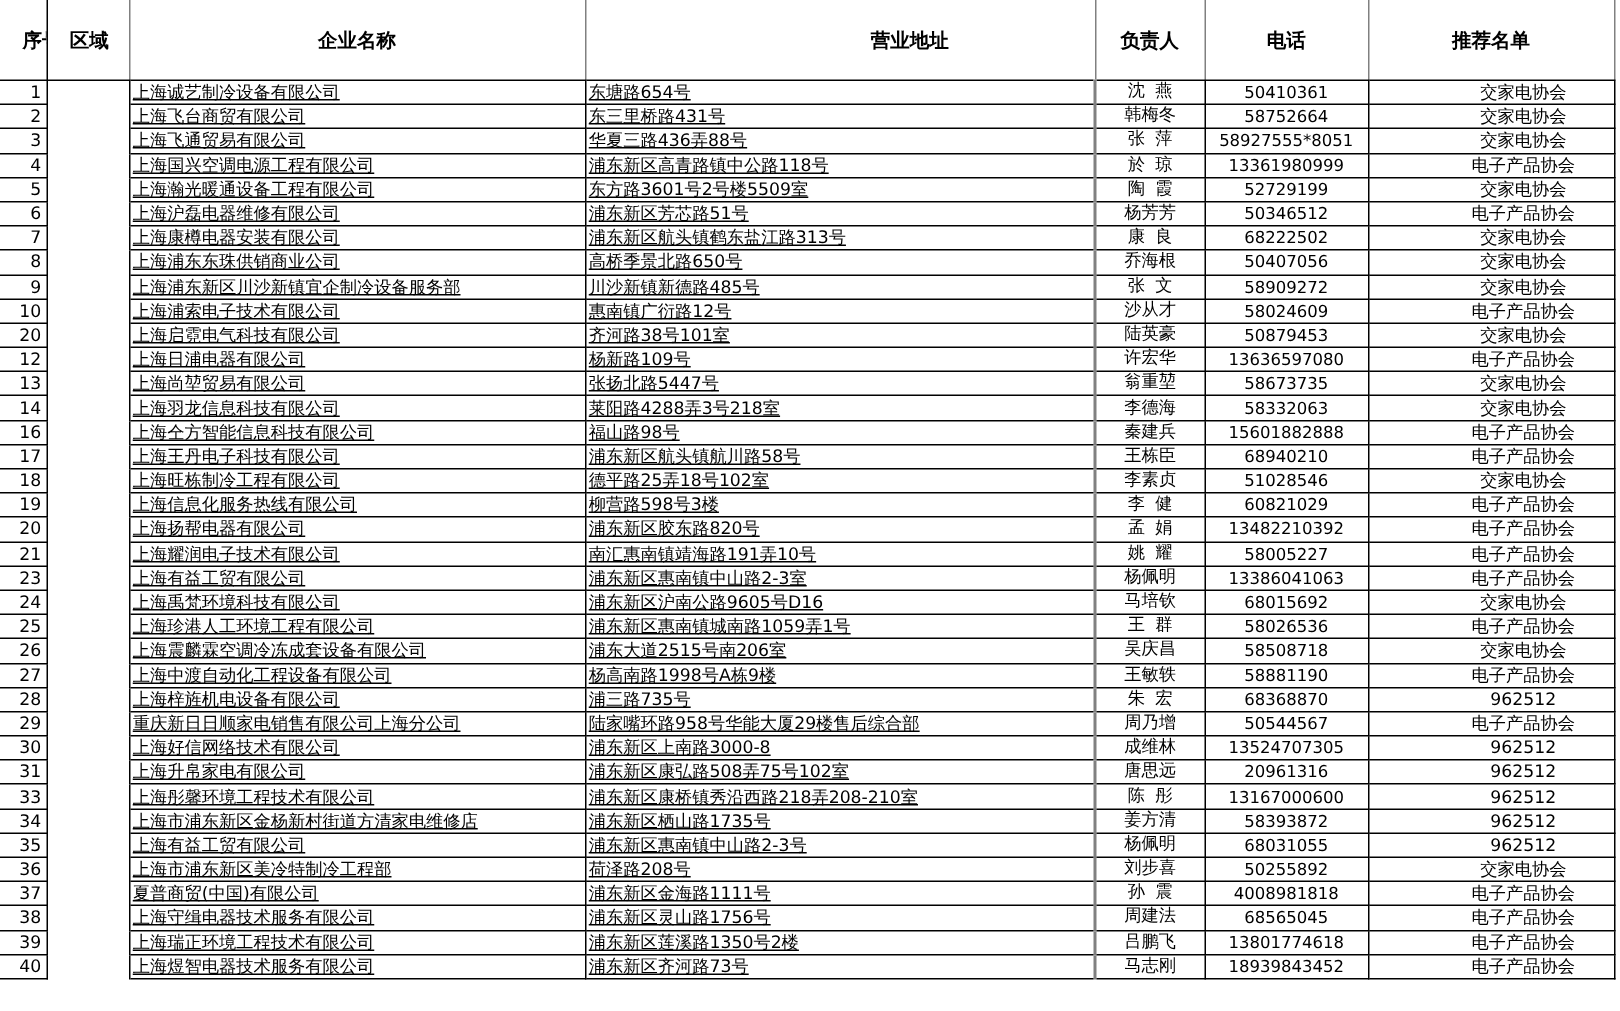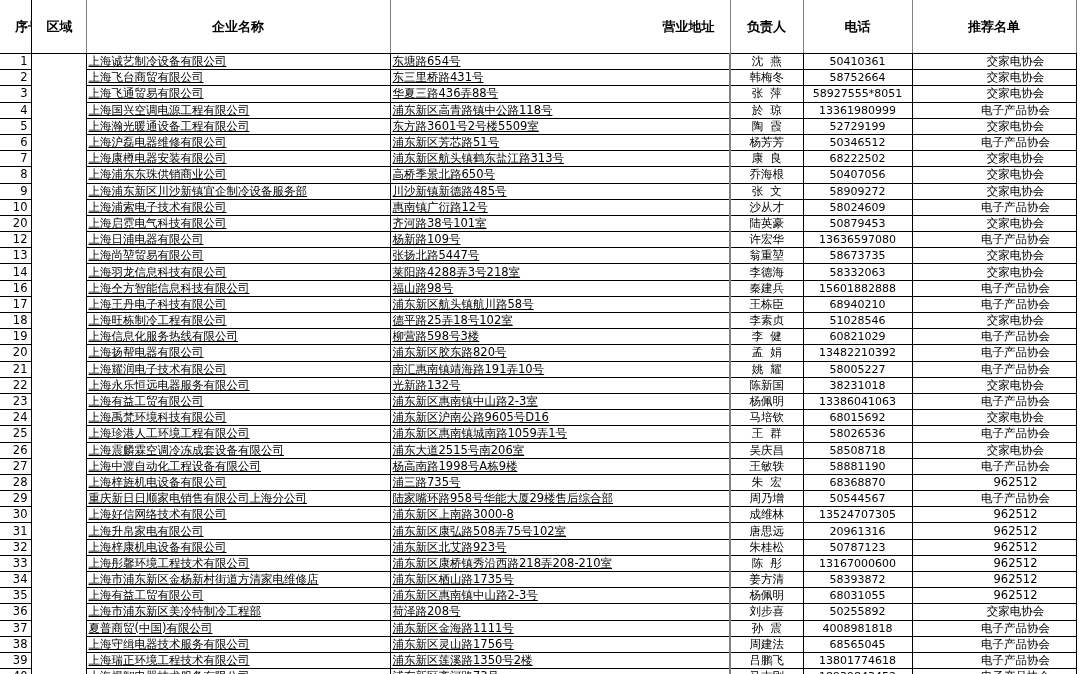--- a/index.html
+++ b/index.html
@@ -7,21 +7,21 @@
   table { border-collapse: collapse; table-layout: fixed; width: 1076px; }
   col.c-no { width: 31px; }
   col.c-area { width: 55px; }
   col.c-name { width: 304px; }
   col.c-addr { width: 340px; }
   col.c-person { width: 73px; }
   col.c-phone { width: 109px; }
   col.c-rec { width: 164px; }
   th { height: 23px; font-size: 13px; font-weight: bold; text-align: center; border-bottom: 1px solid #000; border-right: 1px solid #808080; padding: 15px; white-space: nowrap; overflow: hidden; }
   th.h-no { border-right: 1px solid #000; }
-  th.h-addr { text-align: right; padding-left: 190px; }
+  th.h-addr { text-align: left; padding-left: 190px; }
   td { height: 15.2px; font-size: 11.5px; line-height: 15px; padding: 0 2px; border-bottom: 1px solid #000; border-right: 1px solid #808080; white-space: nowrap; overflow: hidden; }
   td.no { text-align: right; padding-right: 3px; border-right: 1px solid #000; }
   td.area { border-bottom: none; border-right: 1px solid #000; }
   td.name { text-decoration: underline; border-right: 1px solid #000; margin-top: 40px; }
   td.addr { text-decoration: underline; border-right: 2px solid #808080; }
   td.person { text-align: center; border-right: 1px solid #000; font-family: Liberation Mono, monospace; }
   td.phone { text-align: center; font-size: 11px; border-right: 1px solid #000; }
   td.rec { text-align: center; border-right: 1px solid #000; padding-left: 45px; }
 </style>
 </head>
@@ -223,29 +223,20 @@
       <tr>
         <td class="no">21</td>
         <td class="area"></td>
         <td class="name">上海耀润电子技术有限公司</td>
         <td class="addr">南汇惠南镇靖海路191弄10号</td>
         <td class="person">姚 耀</td>
         <td class="phone">58005227</td>
         <td class="rec">电子产品协会</td>
       </tr>
       <tr>
-        <td class="no">22</td>
-        <td class="area"></td>
-        <td class="name">上海永乐恒远电器服务有限公司</td>
-        <td class="addr">光新路132号</td>
-        <td class="person">陈新国</td>
-        <td class="phone">38231018</td>
-        <td class="rec">交家电协会</td>
-      </tr>
-      <tr>
         <td class="no">23</td>
         <td class="area"></td>
         <td class="name">上海有益工贸有限公司</td>
         <td class="addr">浦东新区惠南镇中山路2-3室</td>
         <td class="person">杨佩明</td>
         <td class="phone">13386041063</td>
         <td class="rec">电子产品协会</td>
       </tr>
       <tr>
         <td class="no">24</td>
@@ -313,29 +304,20 @@
       <tr>
         <td class="no">31</td>
         <td class="area"></td>
         <td class="name">上海升帛家电有限公司</td>
         <td class="addr">浦东新区康弘路508弄75号102室</td>
         <td class="person">唐思远</td>
         <td class="phone">20961316</td>
         <td class="rec">962512</td>
       </tr>
       <tr>
-        <td class="no">32</td>
-        <td class="area"></td>
-        <td class="name">上海梓康机电设备有限公司</td>
-        <td class="addr">浦东新区北艾路923号</td>
-        <td class="person">朱桂松</td>
-        <td class="phone">50787123</td>
-        <td class="rec">962512</td>
-      </tr>
-      <tr>
         <td class="no">33</td>
         <td class="area"></td>
         <td class="name">上海彤馨环境工程技术有限公司</td>
         <td class="addr">浦东新区康桥镇秀沿西路218弄208-210室</td>
         <td class="person">陈 彤</td>
         <td class="phone">13167000600</td>
         <td class="rec">962512</td>
       </tr>
       <tr>
         <td class="no">34</td>

